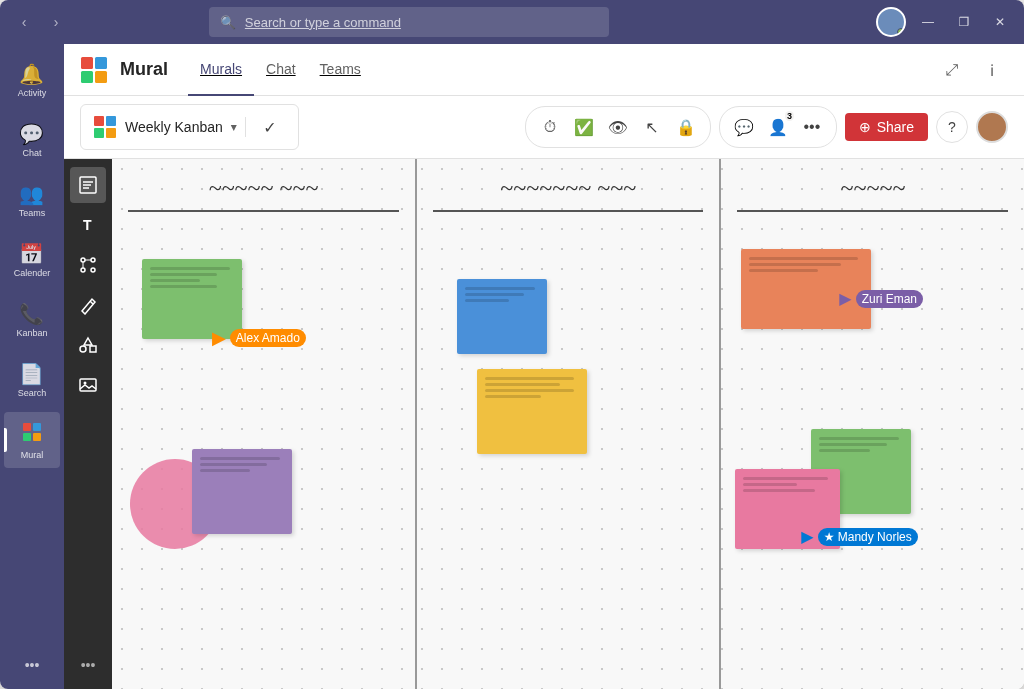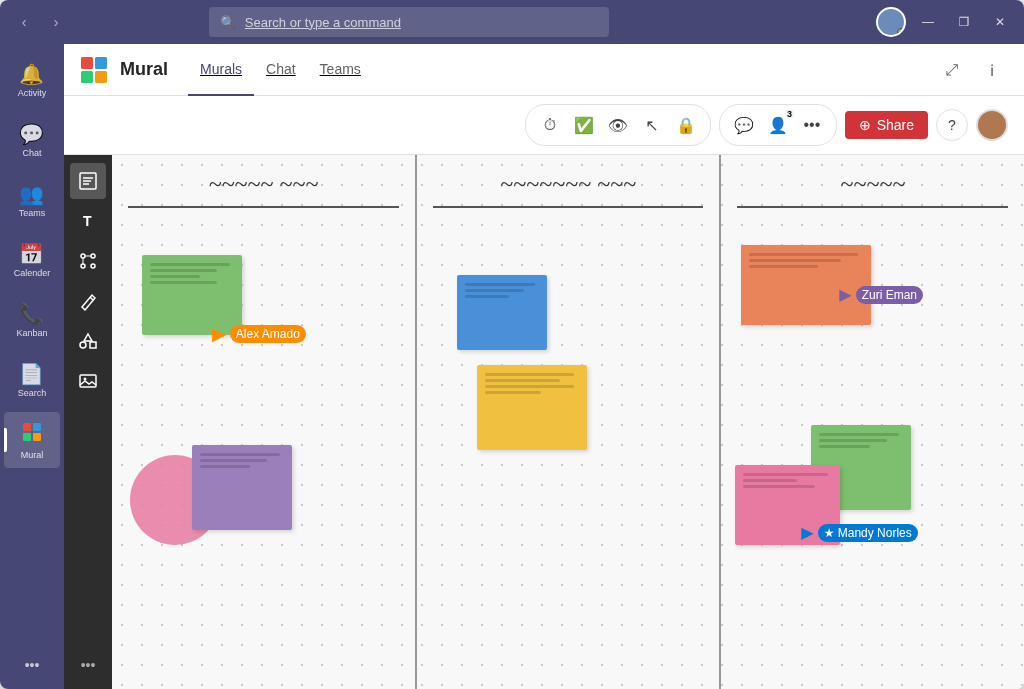--- a/index.html
+++ b/index.html
@@ -443,20 +443,32 @@
           <div class="app-nav-item">Chat</div>
           <div class="app-nav-item">Teams</div>
         </nav>
         <div class="app-header-right">
           <div class="header-icon-btn">⤢</div>
           <div class="header-icon-btn">ℹ</div>
         </div>
       </div>
 
       <div class="toolbar">
+        <div class="toolbar-left">
+          <svg class="mural-mini-logo" viewBox="0 0 24 24">
+            <rect x="1" y="1" width="10" height="10" rx="1" fill="#e74c3c"></rect>
+            <rect x="13" y="1" width="10" height="10" rx="1" fill="#3498db"></rect>
+            <rect x="1" y="13" width="10" height="10" rx="1" fill="#2ecc71"></rect>
+            <rect x="13" y="13" width="10" height="10" rx="1" fill="#f39c12"></rect>
+          </svg>
+          <span class="board-name">Weekly Kanban</span>
+          <span class="dropdown-arrow">▾</span>
+          <div class="toolbar-divider"></div>
+          <div class="toolbar-icon-btn">✓</div>
+        </div>
 
         <div style="flex:1"></div>
 
         <div class="toolbar-group">
           <div class="toolbar-icon-btn">⏱</div>
           <div class="toolbar-icon-btn">✅</div>
           <div class="toolbar-icon-btn">👁</div>
           <div class="toolbar-icon-btn">↖</div>
           <div class="toolbar-icon-btn">🔒</div>
         </div>

